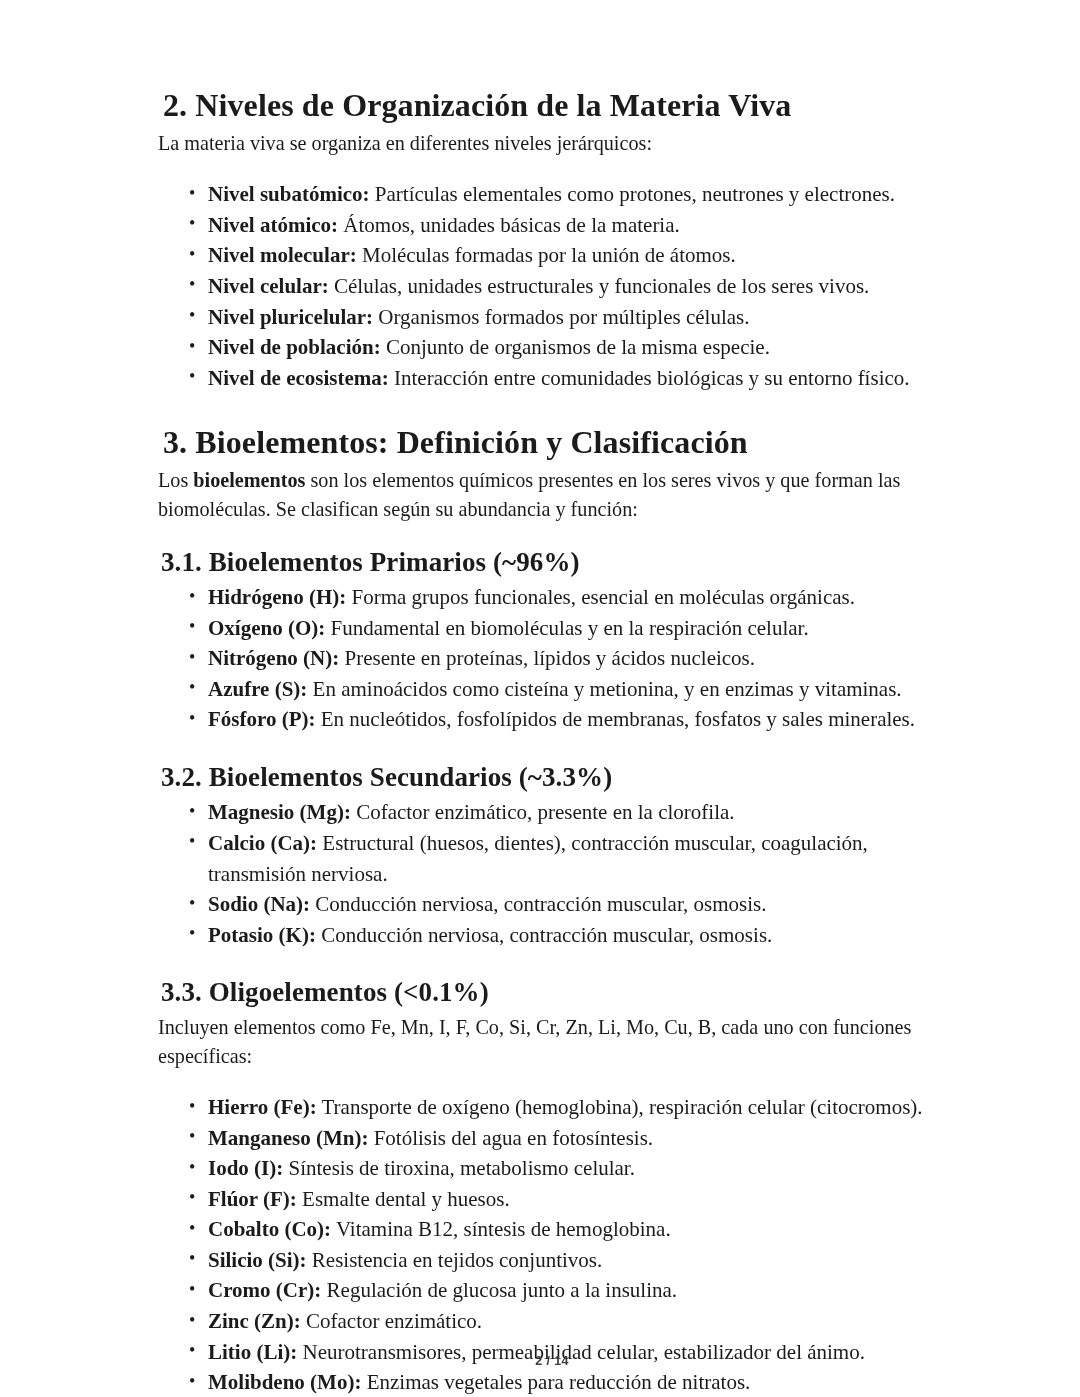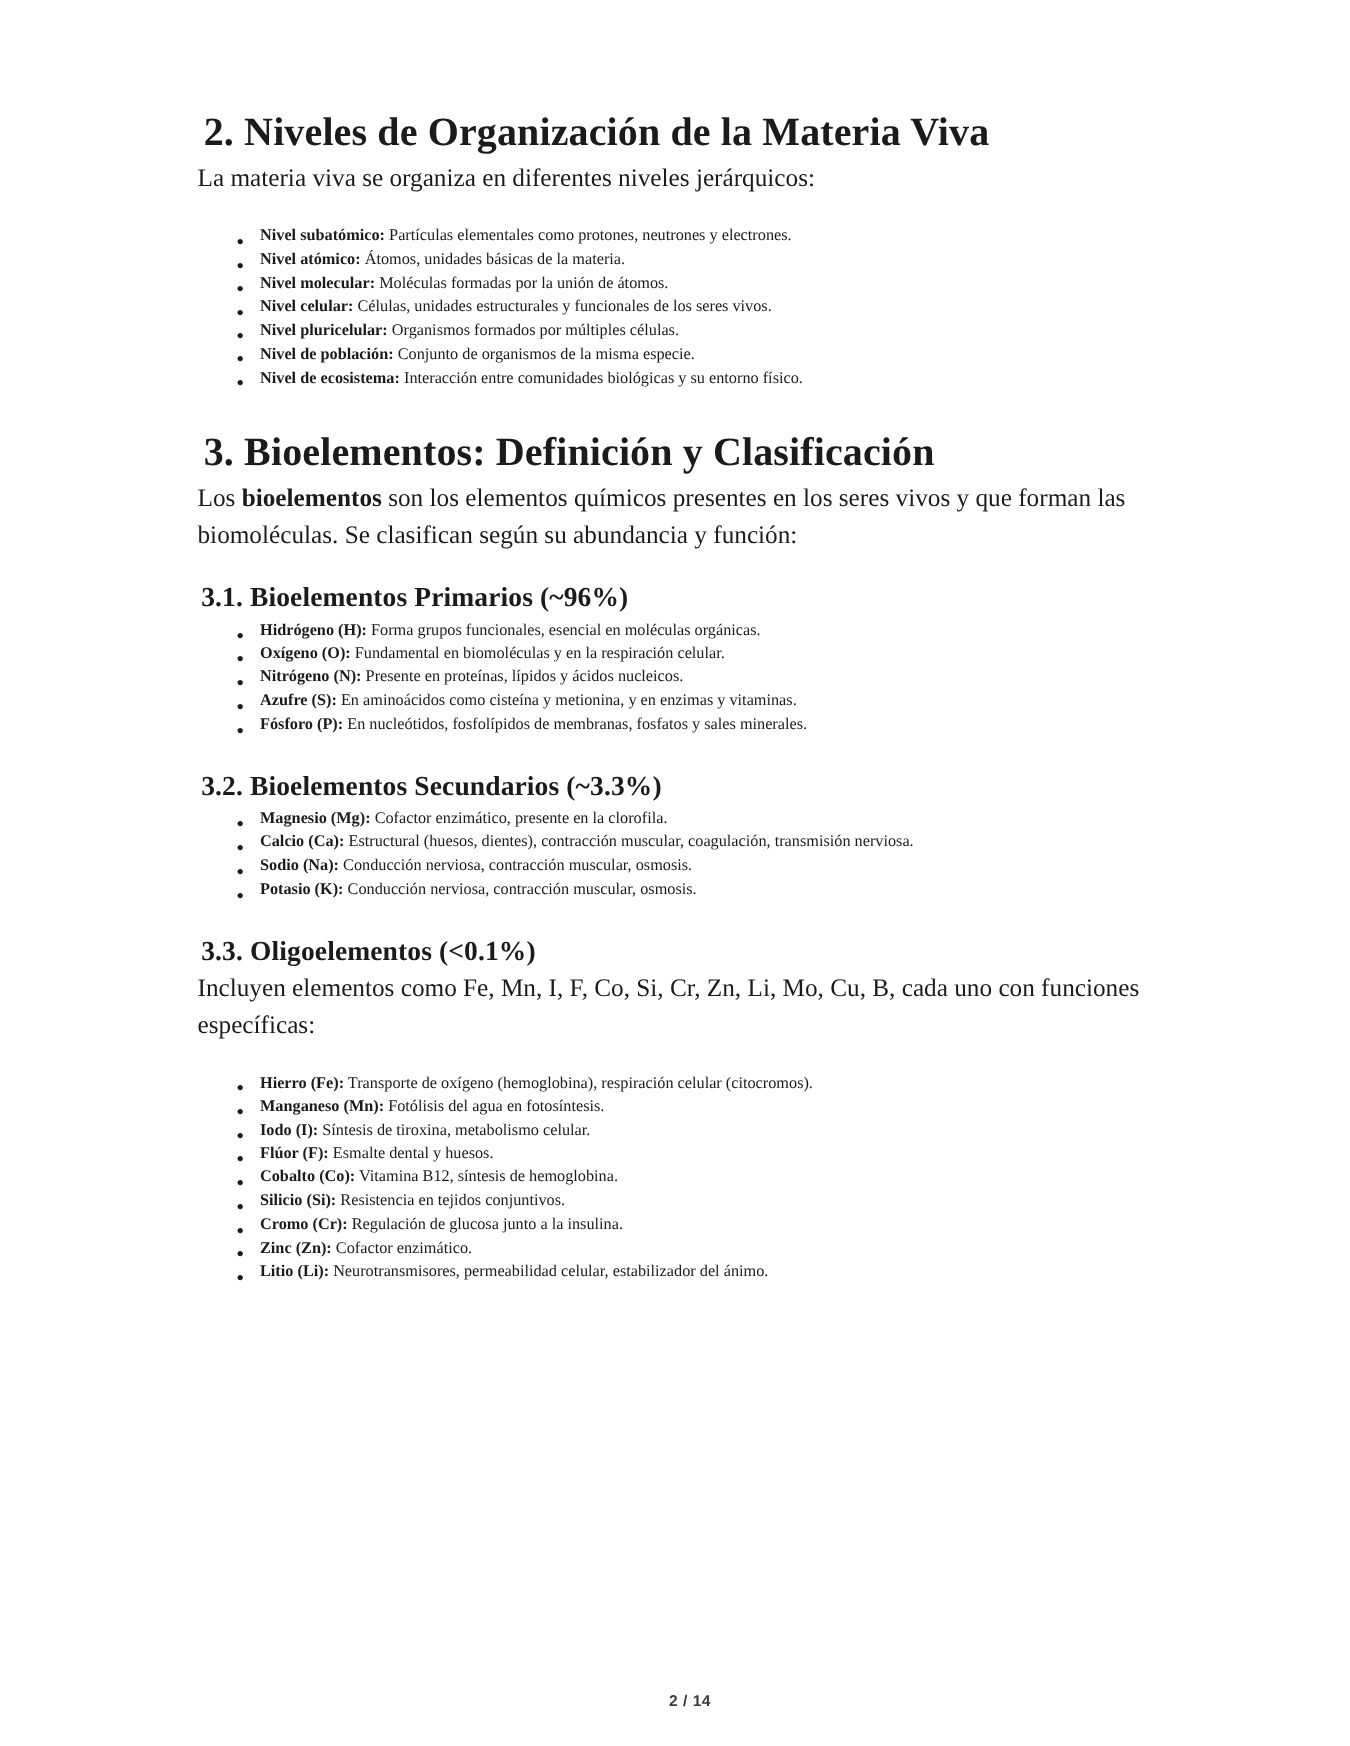--- a/index.html
+++ b/index.html
@@ -30,21 +30,21 @@
   
   h1.section-title {
     font-size: 32px;
     font-weight: bold;
     line-height: 1.22;
     margin: 0 0 4px 0;
     padding-left: 5px;
     letter-spacing: 0.1px;
   }
   h2.subsection-title {
-    font-size: 22px;
+    font-size: 27px;
     font-weight: bold;
     line-height: 1.24;
     margin: 0 0 3px 0;
     padding-left: 3px;
     letter-spacing: 0.1px;
   }
 
   
   p.body-text {
     font-size: 20.2px;
@@ -56,21 +56,21 @@
   p.body-text b { font-weight: bold; }
 
   
   ul.bullet-list {
     list-style: none;
     margin: 0;
     padding: 0;
   }
   ul.bullet-list > li {
     position: relative;
-    font-size: 13px;
+    font-size: 21px;
     line-height: 1.455;
     padding-left: 50px;
     margin: 0;
   }
   ul.bullet-list > li::before {
     content: "\2022";
     position: absolute;
     left: 31px;
     top: -0.5px;
     font-size: 18px;
@@ -159,17 +159,18 @@
   <ul class="bullet-list">
     <li><span class="term">Hierro (Fe):</span><span> Transporte de oxígeno (hemoglobina), respiración celular (citocromos).</span></li>
     <li><span class="term">Manganeso (Mn):</span><span> Fotólisis del agua en fotosíntesis.</span></li>
     <li><span class="term">Iodo (I):</span><span> Síntesis de tiroxina, metabolismo celular.</span></li>
     <li><span class="term">Flúor (F):</span><span> Esmalte dental y huesos.</span></li>
     <li><span class="term">Cobalto (Co):</span><span> Vitamina B12, síntesis de hemoglobina.</span></li>
     <li><span class="term">Silicio (Si):</span><span> Resistencia en tejidos conjuntivos.</span></li>
     <li><span class="term">Cromo (Cr):</span><span> Regulación de glucosa junto a la insulina.</span></li>
     <li><span class="term">Zinc (Zn):</span><span> Cofactor enzimático.</span></li>
     <li><span class="term">Litio (Li):</span><span> Neurotransmisores, permeabilidad celular, estabilizador del ánimo.</span></li>
+    <li><span class="term">Molibdeno (Mo):</span><span> Enzimas vegetales para reducción de nitratos.</span></li>
   </ul>
 
 </div>
 
 <div class="page-footer">2 / 14</div>
 
 </body></html>

